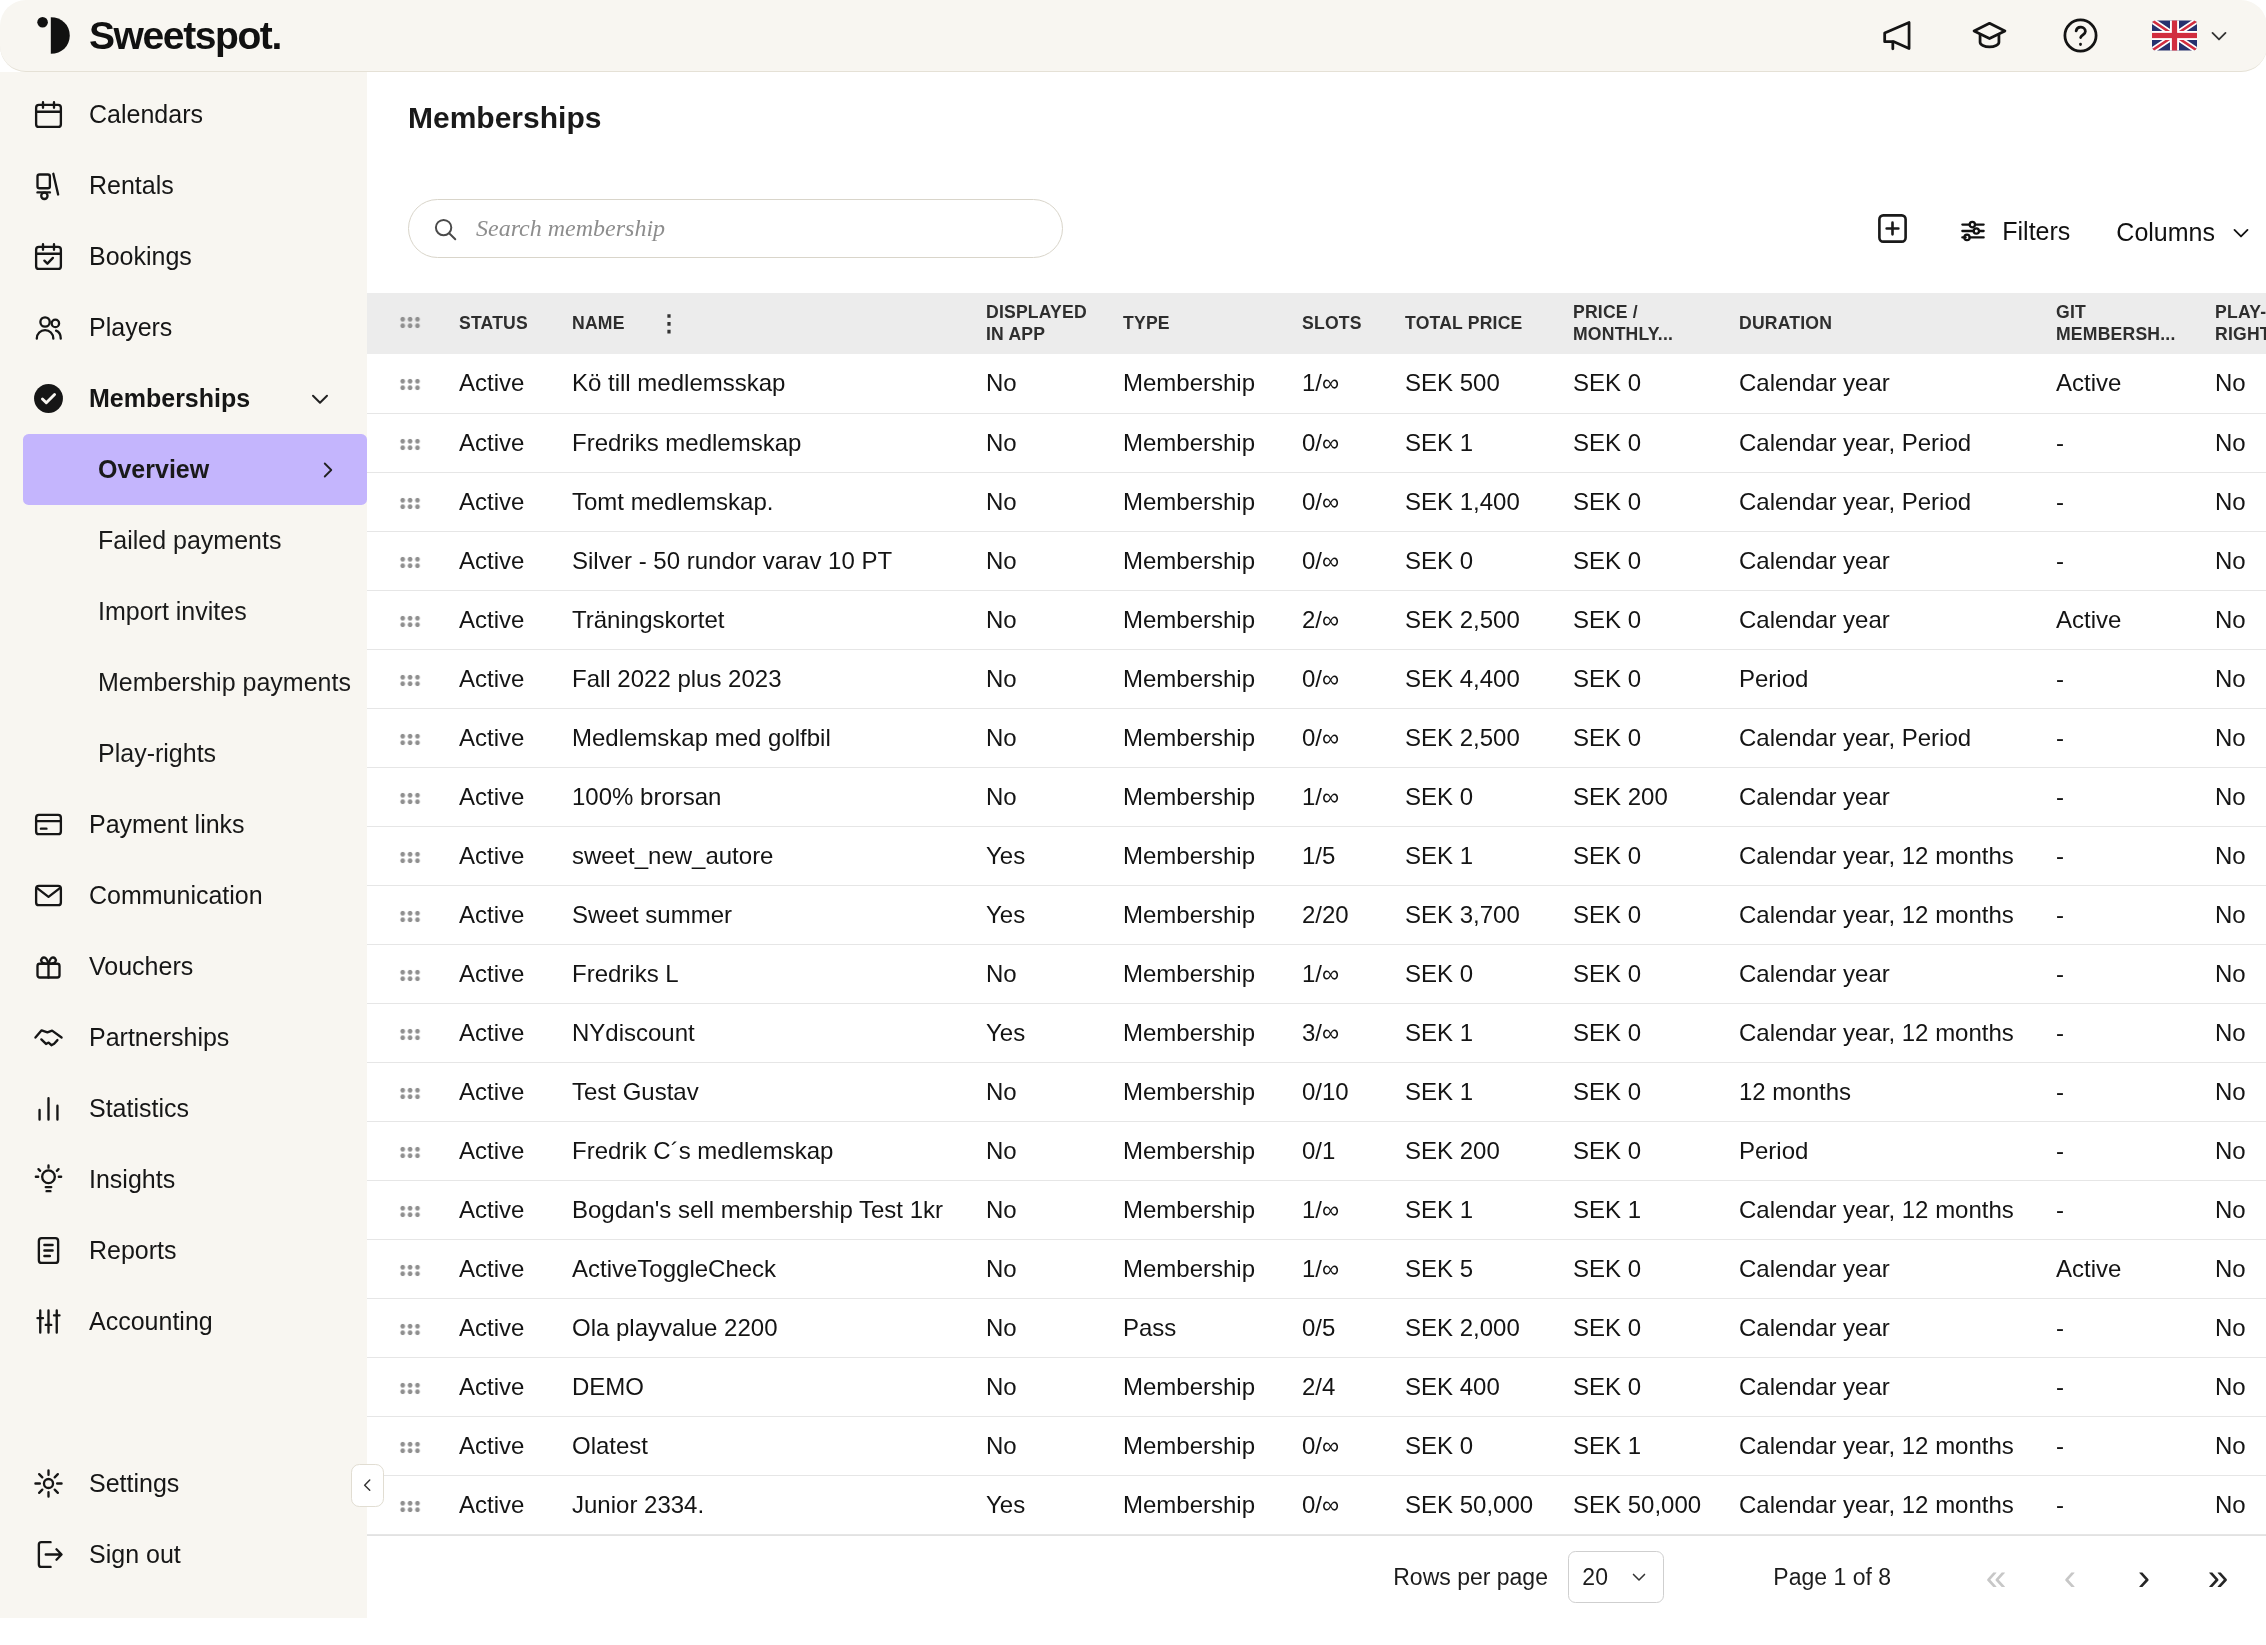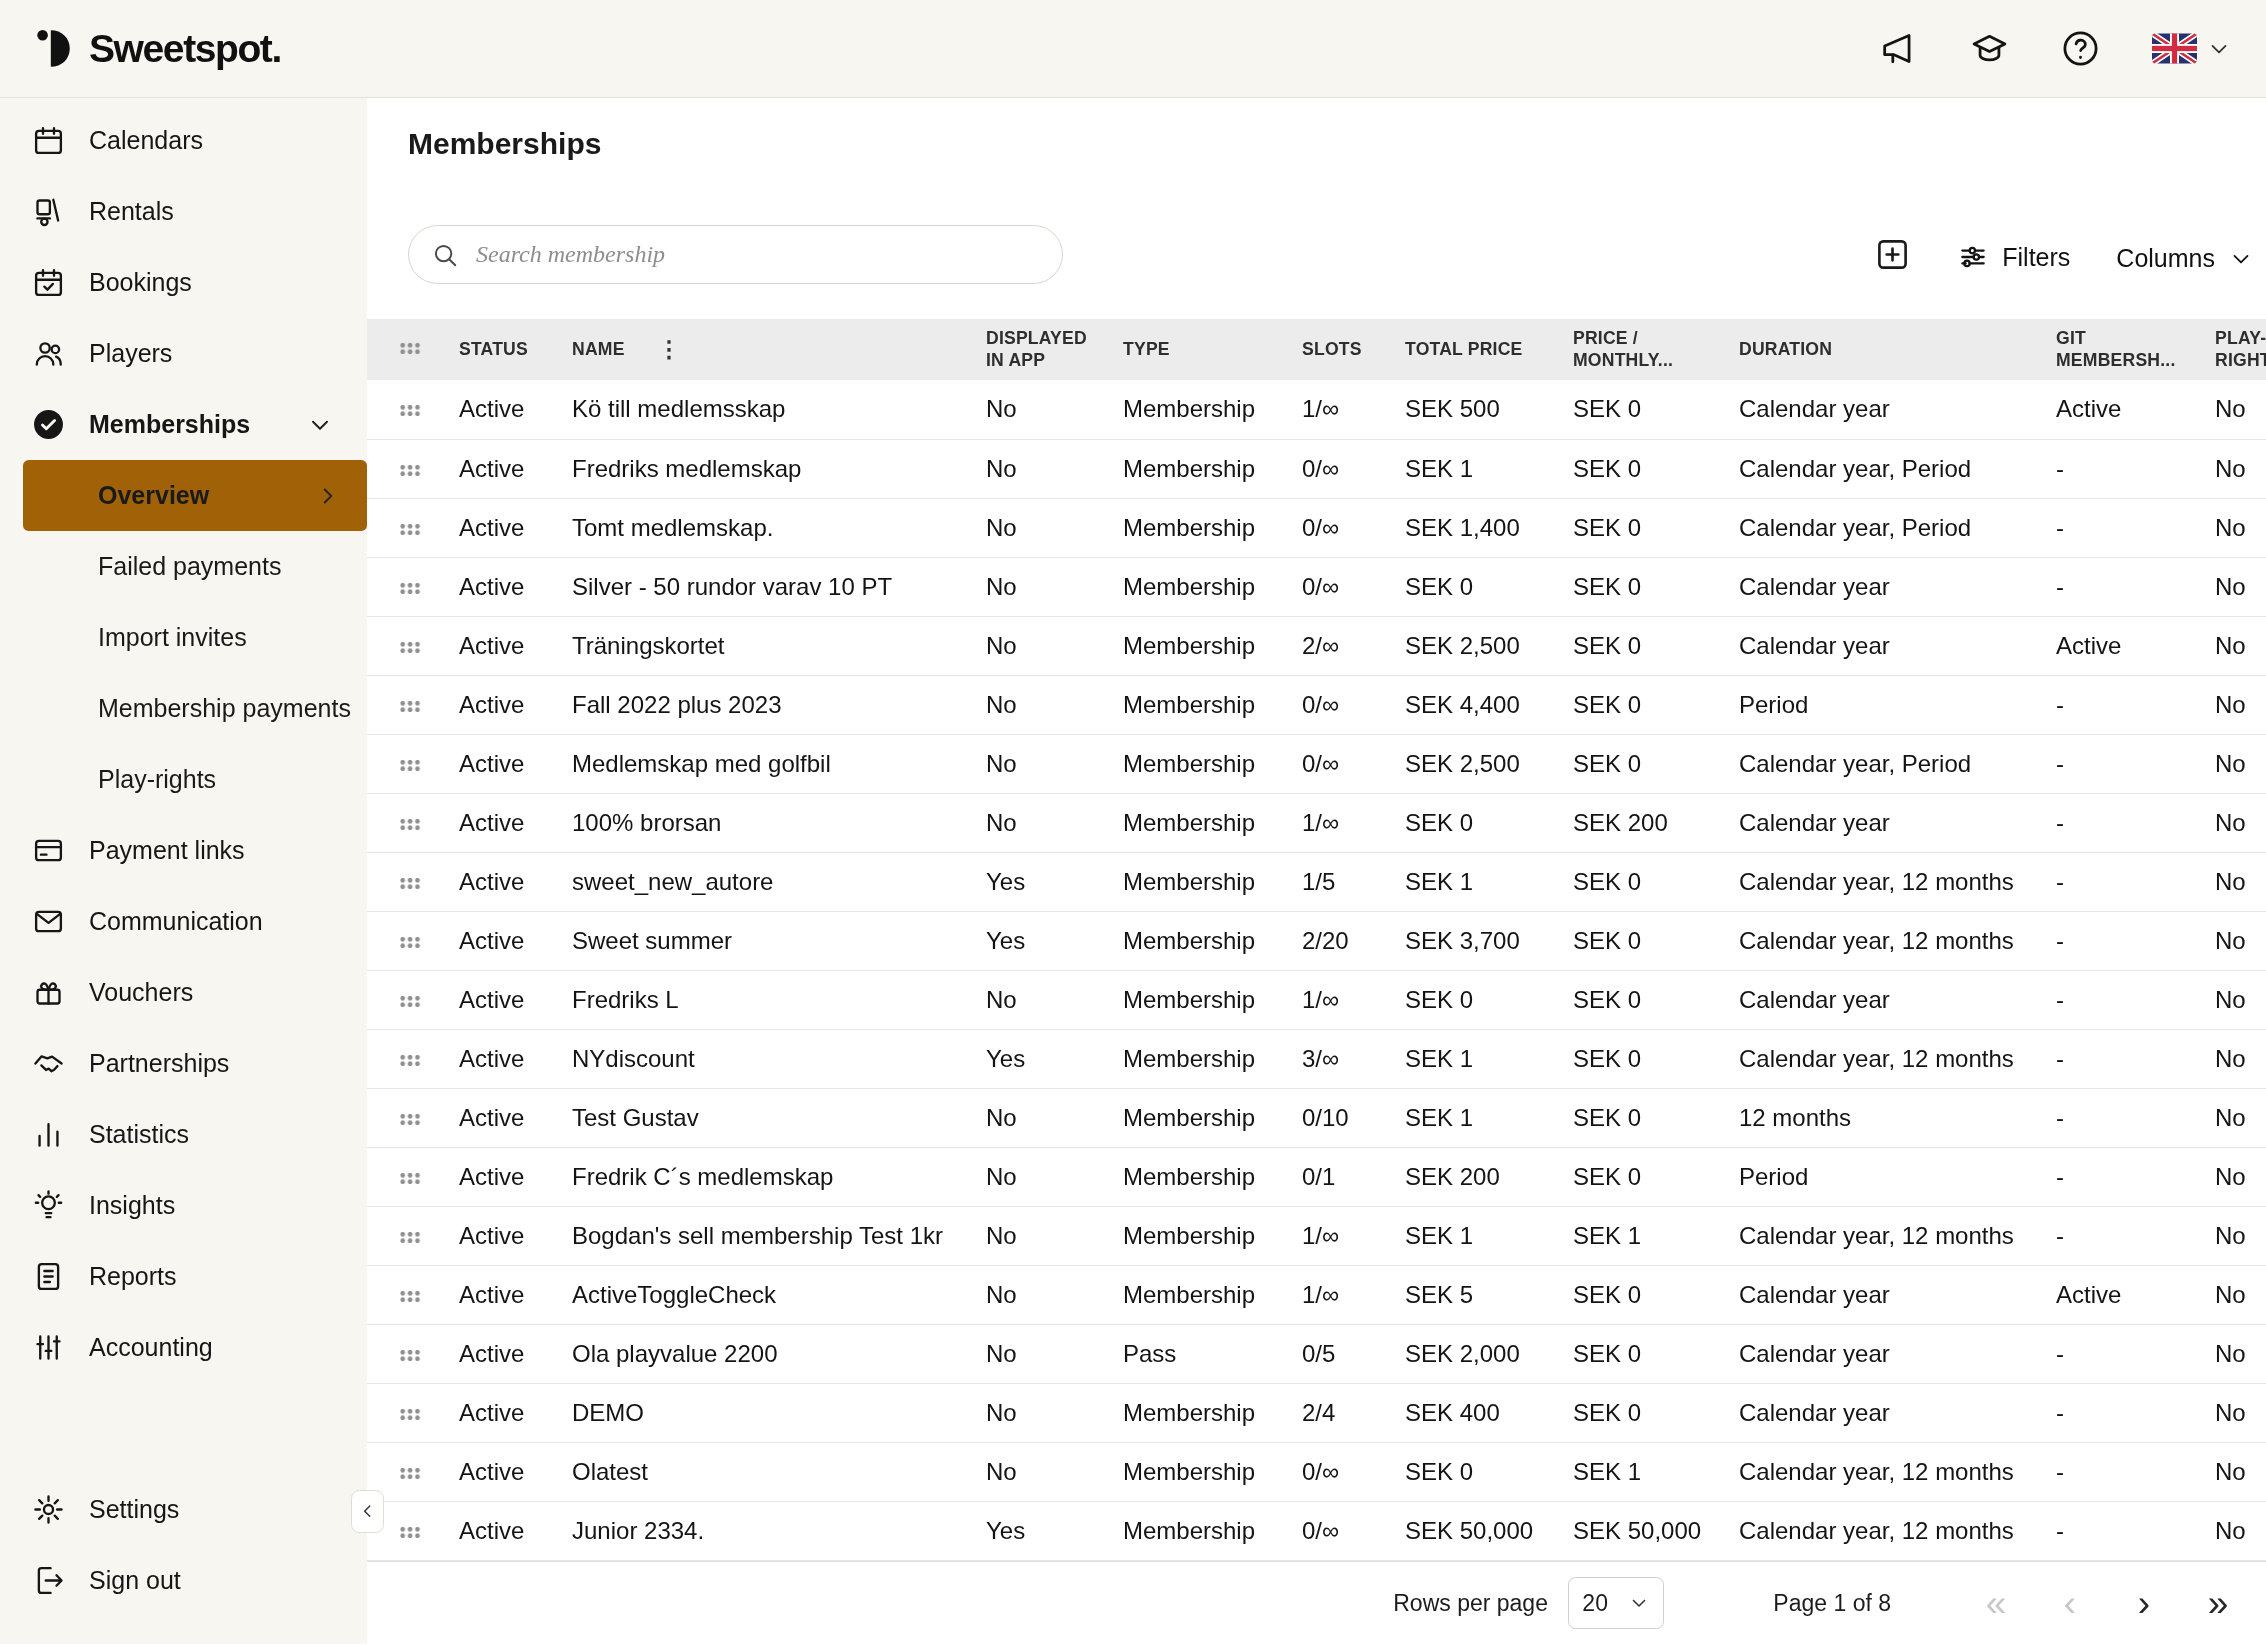--- a/index.html
+++ b/index.html
@@ -1,22 +1,22 @@
 <!DOCTYPE html>
 <html style="font-size:15px"><head>
 <meta charset="utf-8">
 <style>
   html,body{margin:0;padding:0;background:#fff;}
   *{box-sizing:border-box;}
   .app{width:2267px;height:1646px;overflow:hidden;position:relative;background:#fff;
        font-family:"Liberation Sans",sans-serif;color:#1a1a1a;}
 
   
-  .topbar{height:98px;background:#f8f6f1;border-bottom:0.9px solid #e5e1d6;display:flex;
-          align-items:center;padding:0 35px;position:relative;flex-shrink:0;}
+  .topbar{height:72px;background:#f8f6f1;border-bottom:0.9px solid #e5e1d6;display:flex;
+          align-items:center;padding:0 35px;position:relative;flex-shrink:0;border-radius:26px;}
   .logo{display:flex;align-items:center;gap:11px;}
   .logo-mark{width:43px;height:43px;}
   .logo-text{font-size:39px;font-weight:800;letter-spacing:-1.4px;color:#111;}
   .club-select{position:absolute;left:50%;transform:translateX(-50%);width:475px;height:69px;
                background:#fff;border:0.9px solid #dbd7cb;border-radius:9.3px;display:flex;
                align-items:center;justify-content:space-between;padding:0 28px;font-size:27px;cursor:pointer;}
   .chev-small{width:26px;height:26px;color:#333;flex-shrink:0;}
   .top-actions{margin-left:auto;display:flex;align-items:center;gap:52px;}
   .top-icon{width:39px;height:39px;color:#141414;}
   .flag-wrap{display:flex;align-items:center;gap:9.3px;cursor:pointer;}
@@ -29,21 +29,21 @@
   .sidebar{width:367px;flex-shrink:0;background:#f8f6f1;display:flex;flex-direction:column;
            padding-top:7.4px;position:relative;}
   .nav-item{height:71px;display:flex;align-items:center;padding-left:32px;font-size:25px;
             color:#161616;cursor:pointer;}
   .nav-icon{width:33px;height:33px;margin-right:24px;flex-shrink:0;}
   .nav-label{white-space:nowrap;}
   .nav-item.active{font-weight:700;}
   .nav-chevron{width:28px;height:28px;margin-left:auto;margin-right:33px;display:none;color:#222;}
   .nav-chevron.shown{display:block;}
   .sub-item{height:71px;display:flex;align-items:center;padding-left:98px;font-size:25px;cursor:pointer;}
-  .sub-item.active{background:#a16207;font-weight:700;margin-left:23px;padding-left:75px;border-radius:5.6px;justify-content:space-between;}
+  .sub-item.active{background:#c4b5fd;font-weight:700;margin-left:23px;padding-left:75px;border-radius:5.6px;justify-content:space-between;}
   .sub-chevron{width:26px;height:26px;margin-left:auto;margin-right:26px;display:none;color:#222;}
   .sub-chevron.shown{display:block;}
   .sidebar-bottom{margin-top:auto;padding-bottom:28px;}
   .collapse-handle{position:absolute;right:-16.7px;top:1392px;width:33px;height:43px;background:#fff;
                    border:0.9px solid #e1ddd2;border-radius:8.3px;display:flex;align-items:center;
                    justify-content:center;padding:0;cursor:pointer;z-index:5;color:#333;}
   .collapse-handle .ch-i{width:20.4px;height:20.4px;display:block;}
 
   
   .main{flex:1;display:flex;flex-direction:column;min-width:0;background:#fff;}

